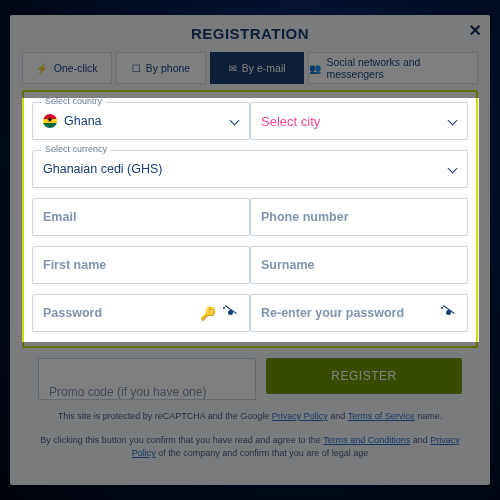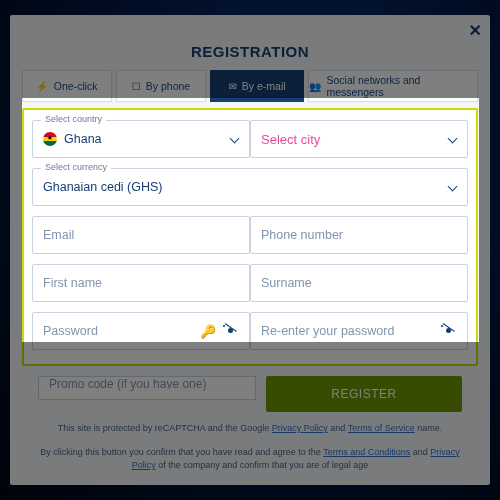--- a/index.html
+++ b/index.html
@@ -21,21 +21,21 @@
     padding: 10px 12px 8px 12px;
   }
   .close-x {
     position: absolute; right: 8px; top: 6px;
     font-size: 16px; color: #1a3b6b; cursor: pointer;
     font-weight: bold;
   }
   .title {
     text-align: center; color: #173e73; font-weight: 700;
     font-size: 15px; letter-spacing: 0.5px;
-    margin: 18px 0 10px 0;
+    margin: 0 0 10px 0;
   }
   .tabs { display: flex; gap: 4px; margin-bottom: 6px; }
   .tab {
     flex: none; height: 32px;
     display: flex; align-items: center; justify-content: center;
     font-size: 10.5px; color: #1a4a8a;
     background: #fff; border: 1px solid #d7dde6;
     cursor: pointer; gap: 5px;
   }
   .tab.oneclick { width: 90px; }
@@ -72,20 +72,21 @@
     color: #173e73; font-size: 12.5px;
     flex: 1;
   }
   .field .placeholder {
     color: #ec4899; font-size: 13px; flex: 1;
   }
   .field input {
     border: none; outline: none; width: 100%;
     font-size: 12.5px; color: #173e73;
     background: transparent;
+    font-weight: bold;
   }
   .field input::placeholder { color: #8295af; }
   .chev {
     width: 10px; height: 10px; position: relative; flex: none;
   }
   .chev::before {
     content: ""; position: absolute; left: 2px; top: 1px;
     width: 6px; height: 6px;
     border-right: 1.5px solid #173e73;
     border-bottom: 1.5px solid #173e73;
@@ -115,22 +116,22 @@
   .eye-slash::before {
     content: ""; position: absolute; left: 2px; top: -2px;
     width: 14px; height: 0; border-top: 1.3px solid #173e73;
     transform: rotate(35deg); transform-origin: left center;
   }
   .eye-slash { position: relative; width: 16px; height: 12px; margin-left: 6px; flex: none; }
   .eye-slash .eye-ico { margin-left: 0; }
 
   .bottom-row { display: flex; gap: 10px; margin-top: 10px; padding: 0 16px; }
   .promo {
-    flex: 1; height: 24px; border: 1px solid #c8d2e0;
-    background: #fff; display: flex; align-items: flex-start; padding: 0 10px;
+    flex: 1; height: 42px; border: 1px solid #c8d2e0;
+    background: #fff; display: flex; align-items: flex-end; padding: 0 10px;
   }
   .promo input { border: none; outline: none; width: 100%; font-size: 12px; background: transparent; }
   .promo input::placeholder { color: #8295af; }
   .register-btn {
     flex: 1; height: 36px; background: #6f9800;
     color: #fff; font-size: 12px; letter-spacing: 0.5px;
     display: flex; align-items: center; justify-content: center;
     border-radius: 2px; cursor: pointer;
   }
 

